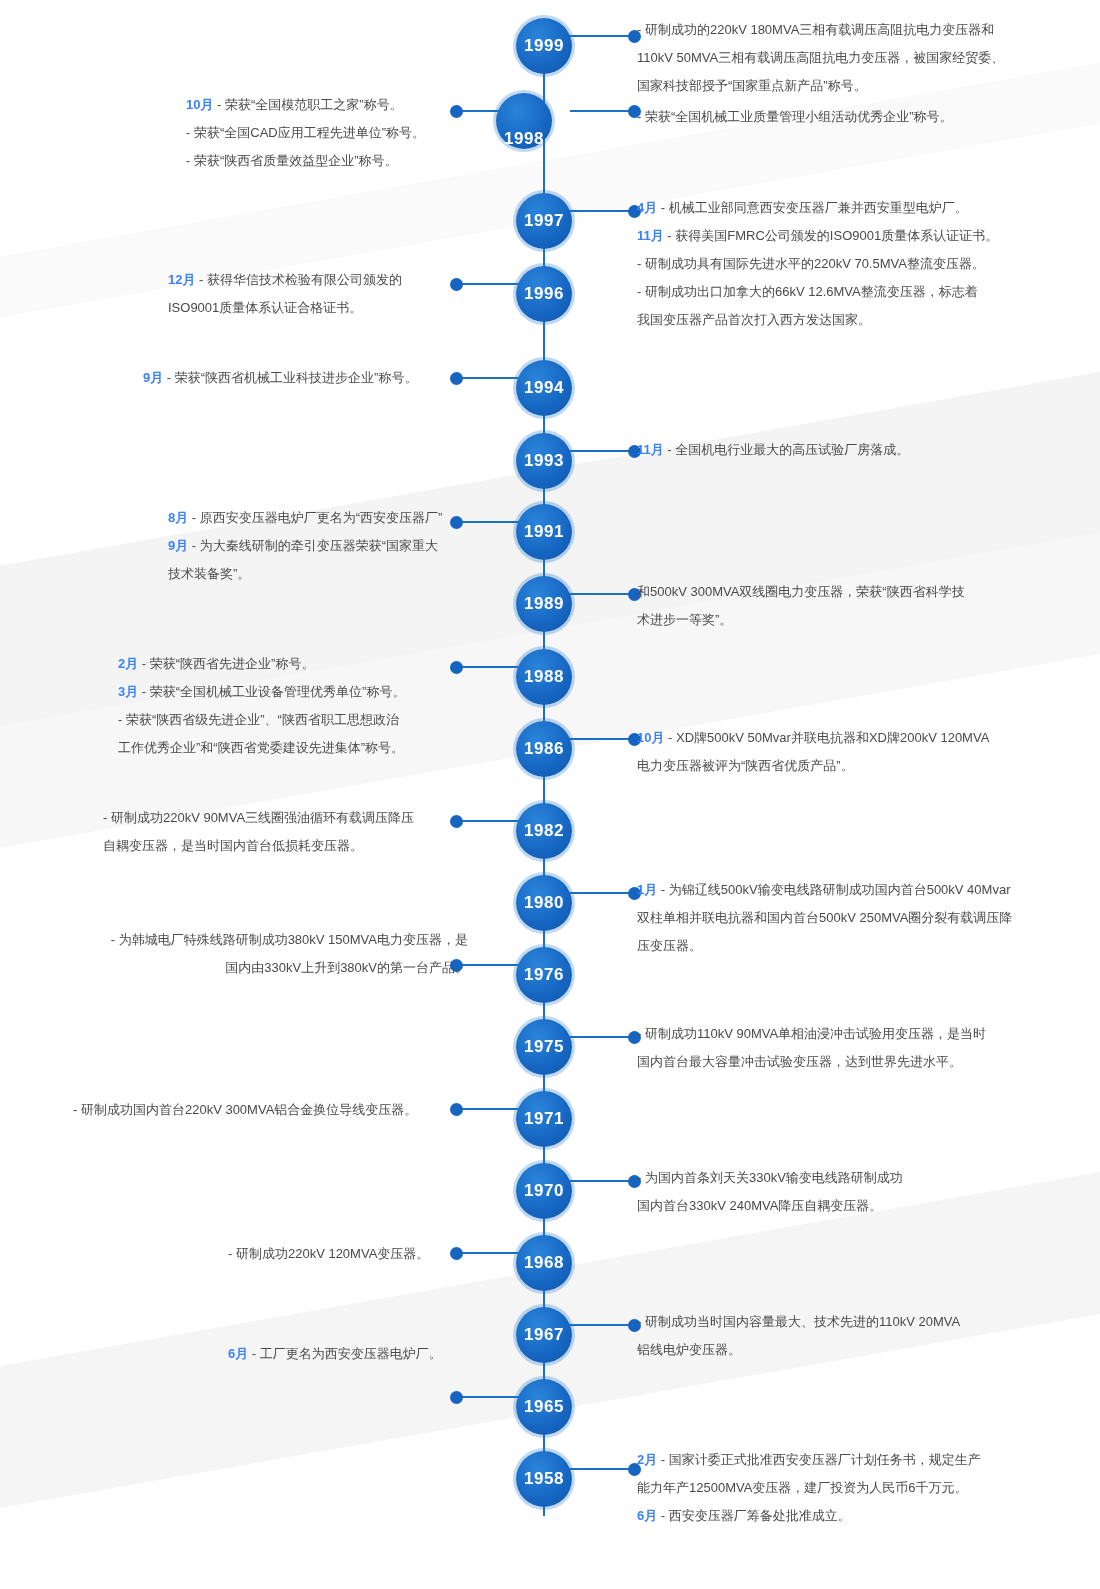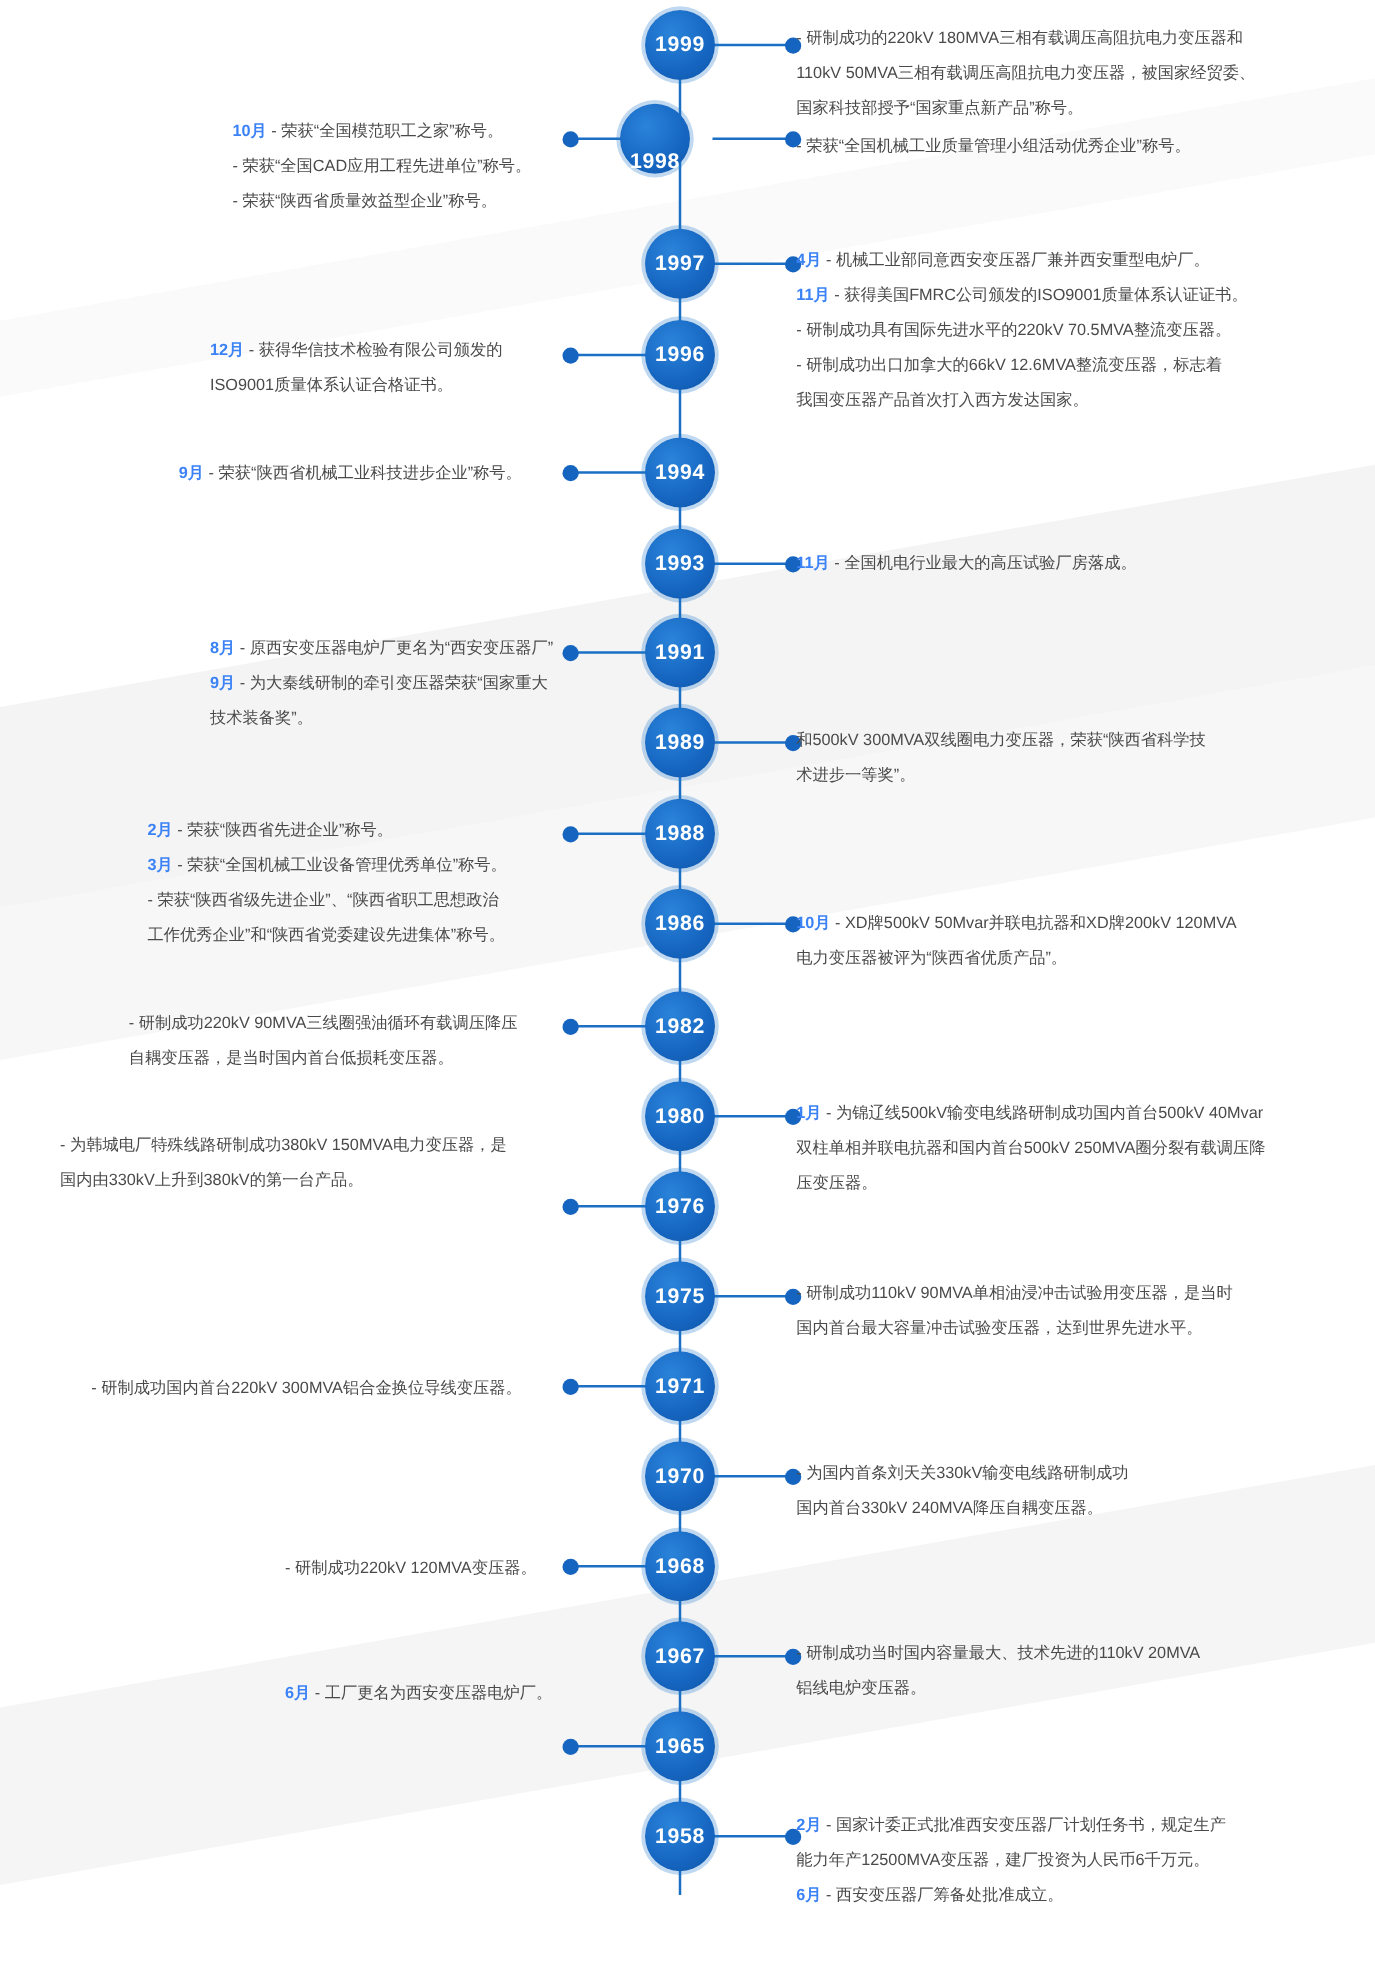--- a/index.html
+++ b/index.html
@@ -25,20 +25,21 @@
     background:#1b6fc4;z-index:3;
   }
 
   .node{
     position:absolute;width:56px;height:56px;border-radius:50%;
     background:radial-gradient(circle at 38% 32%, #2b84da 0%, #1565c0 62%, #0f55a8 100%);
     box-shadow:0 0 0 3px rgba(29,120,200,.28);
     display:flex;align-items:center;justify-content:center;
     color:#fff;font-size:17px;font-weight:bold;letter-spacing:.5px;
     z-index:6;
+    margin-top:10px;
   }
 
   .connector{position:absolute;height:2px;background:#1b6fc4;z-index:4;}
   .enddot{position:absolute;width:13px;height:13px;border-radius:50%;
     background:#1565c0;z-index:5;}
 
   .entry{position:absolute;z-index:5;color:#4a4a4a;font-size:13px;line-height:1.85;}
   .entry.right{text-align:left;}
   .entry.left{text-align:left;}
   .entry p{margin:0 0 4px 0;white-space:nowrap;}
@@ -149,21 +150,21 @@
       <p><span>- 研制成功国内首台220kV  300MVA铝合金换位导线变压器。</span></p>
     </div>
     <div class="connector" style="left: 570px; top: 1036px; width: 62px;"></div>
     <div class="enddot" style="left: 628px; top: 1031px;"></div>
     <div class="entry right" style="left: 637px; top: 1022px; width: 430px;">
       <p><span>- 研制成功110kV  90MVA单相油浸冲击试验用变压器，是当时</span></p>
       <p><span>国内首台最大容量冲击试验变压器，达到世界先进水平。</span></p>
     </div>
     <div class="connector" style="left: 456px; top: 964px; width: 62px;"></div>
     <div class="enddot" style="left: 450px; top: 959px;"></div>
-    <div class="entry left" style="left: 48px; top: 904px; width: 420px;">
+    <div class="entry left" style="left: 48px; top: 928px; width: 420px; text-align: right;">
       <p><span>- 为韩城电厂特殊线路研制成功380kV  150MVA电力变压器，是</span></p>
       <p><span>国内由330kV上升到380kV的第一台产品。</span></p>
     </div>
     <div class="connector" style="left: 570px; top: 892px; width: 62px;"></div>
     <div class="enddot" style="left: 628px; top: 887px;"></div>
     <div class="entry right" style="left: 637px; top: 878px; width: 430px;">
       <p><span class="mon">1月 </span><span>- 为锦辽线500kV输变电线路研制成功国内首台500kV  40Mvar</span></p>
       <p><span>双柱单相并联电抗器和国内首台500kV  250MVA圈分裂有载调压降</span></p>
       <p><span>压变压器。</span></p>
     </div>

